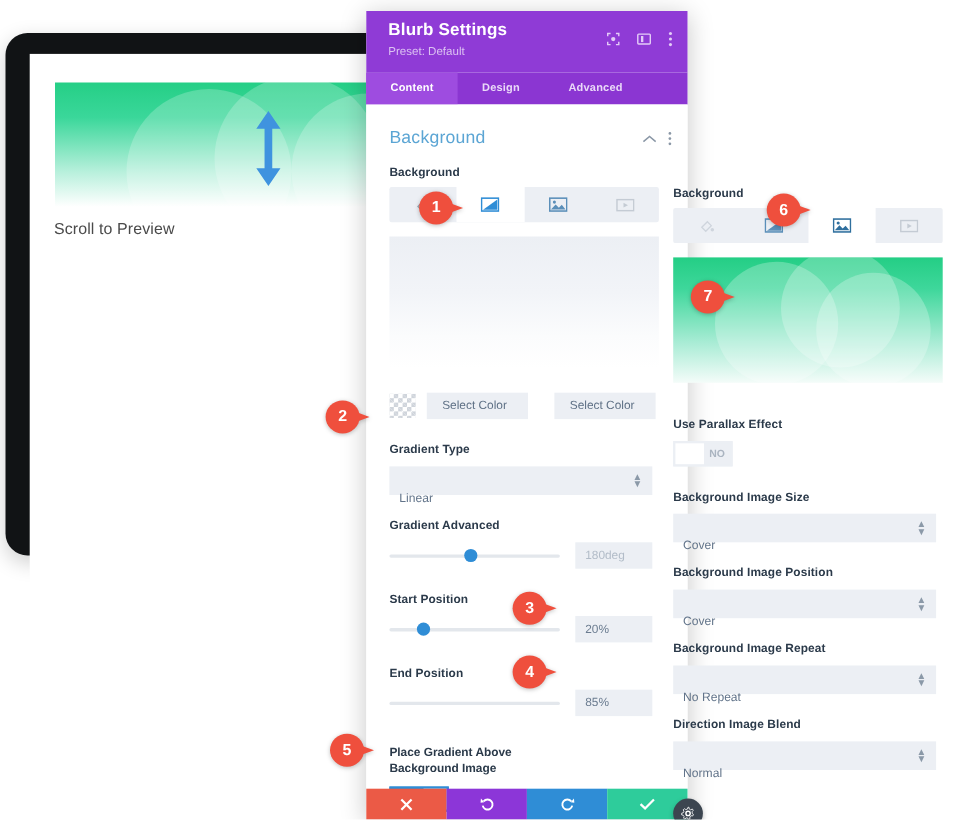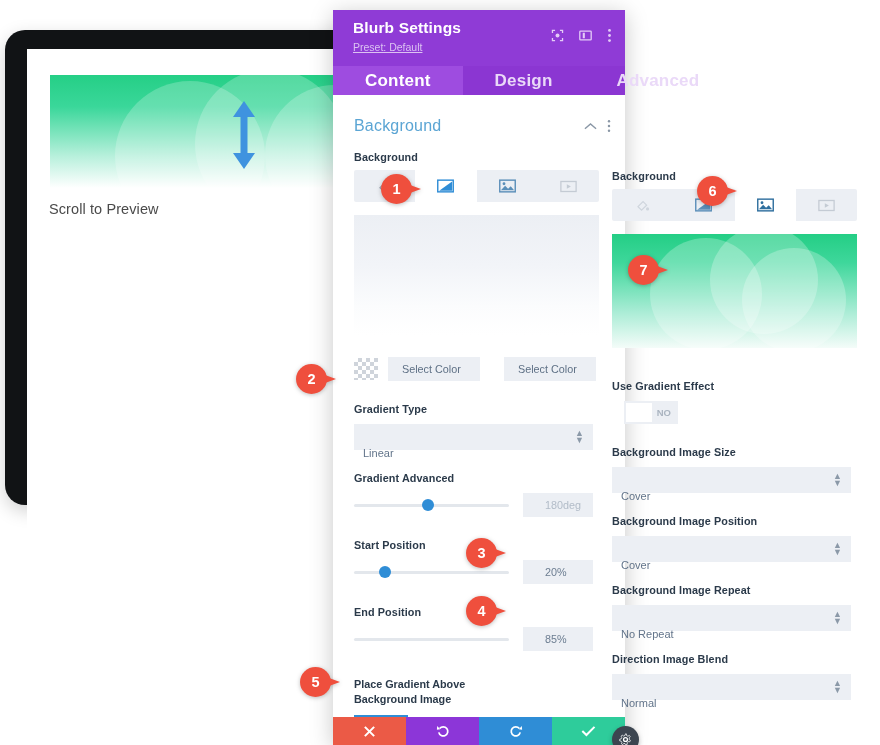--- a/index.html
+++ b/index.html
@@ -47,28 +47,28 @@
     width: 292px; height: 735px;
     background: #ffffff;
     box-shadow: 0 4px 22px rgba(0,0,0,0.22);
     overflow: visible;
   }
   .modal-header {
     height: 56px; background: #8f3bd6;
     padding: 9px 16px 0 20px; position: relative;
   }
   .modal-title { color: #ffffff; font-size: 15.5px; font-weight: bold; letter-spacing: .15px; }
-  .modal-preset { color: #dcc2f2; font-size: 10.5px; margin-top: 4px; text-decoration: underline; }
+  .modal-preset { color: #dcc2f2; font-size: 10.5px; margin-top: 4px; }
   .header-icons { position: absolute; right: 13px; top: 18px; display: flex; gap: 15px; align-items: center; }
   .hdr-ico { color: #e4ccf7; display: inline-flex; }
 
   .modal-tabs { display: flex; background: #8b36d2; height: 29px; }
   .modal-tab {
-    flex: 0 0 auto; padding: 0 32px; height: 29px; line-height: 29px;
-    color: #ead9f8; font-size: 17px; font-weight: bold; letter-spacing: .2px;
+    flex: 0 0 auto; padding: 0 22px; height: 29px; line-height: 29px;
+    color: #ead9f8; font-size: 10px; font-weight: bold; letter-spacing: .2px;
     cursor: pointer;
   }
   .modal-tab.active { background: #9e4ce0; color: #ffffff; }
 
   .modal-body {
     height: 650px; background: #ffffff; position: relative;
     padding: 0 0 0 0;
   }
 
   .section-head {
@@ -128,21 +128,21 @@
   .sel-arrows { color: #8b99a8; font-size: 9px; line-height: 7px; text-align: center; }
 
   .slider-row { display: flex; align-items: center; margin: 6px 0 0 21px; }
   .track { width: 155px; height: 3px; background: #e3e7ec; border-radius: 2px; position: relative; }
   .knob {
     position: absolute; top: -4.5px; width: 12px; height: 12px;
     border-radius: 50%; background: #2f8dd6; cursor: pointer;
   }
   .numbox {
     width: 70px; height: 24px; line-height: 24px; background: #eceff4;
-    margin-left: 14px; padding: 0 22px; font-size: 10.8px; color: #6b7c90;
+    margin-left: 14px; padding: 0 9px; font-size: 10.8px; color: #6b7c90;
   }
   .numbox.ghost { color: #b2bcc8; }
 
   .toggle-label {
     font-size: 10.8px; font-weight: bold; color: #2b3a4a;
     margin: 26px 0 8px 21px; line-height: 15px; width: 170px;
   }
   .toggle {
     margin-left: 21px; width: 54px; height: 23px; display: flex;
     align-items: center; cursor: pointer;
@@ -390,22 +390,22 @@
           </svg>
       </div>
     </div>
 
     <div class="image-preview">
       <div class="ip-circle ipc1"></div>
       <div class="ip-circle ipc2"></div>
       <div class="ip-circle ipc3"></div>
     </div>
 
-    <div class="ctl-label" style="margin-top:32px">Use Gradient Effect</div>
-    <div class="toggle off" style="margin-left:12px">
+    <div class="ctl-label" style="margin-top:32px">Use Parallax Effect</div>
+    <div class="toggle off" style="margin-left:0">
       <span class="t-knob"></span>
       <span class="t-txt">NO</span>
     </div>
 
     <div class="ctl-label">Background Image Size</div>
     <div class="sel">
       <span class="sel-val">Cover</span>
       <span class="sel-arrows">▲<br>▼</span>
     </div>
 

